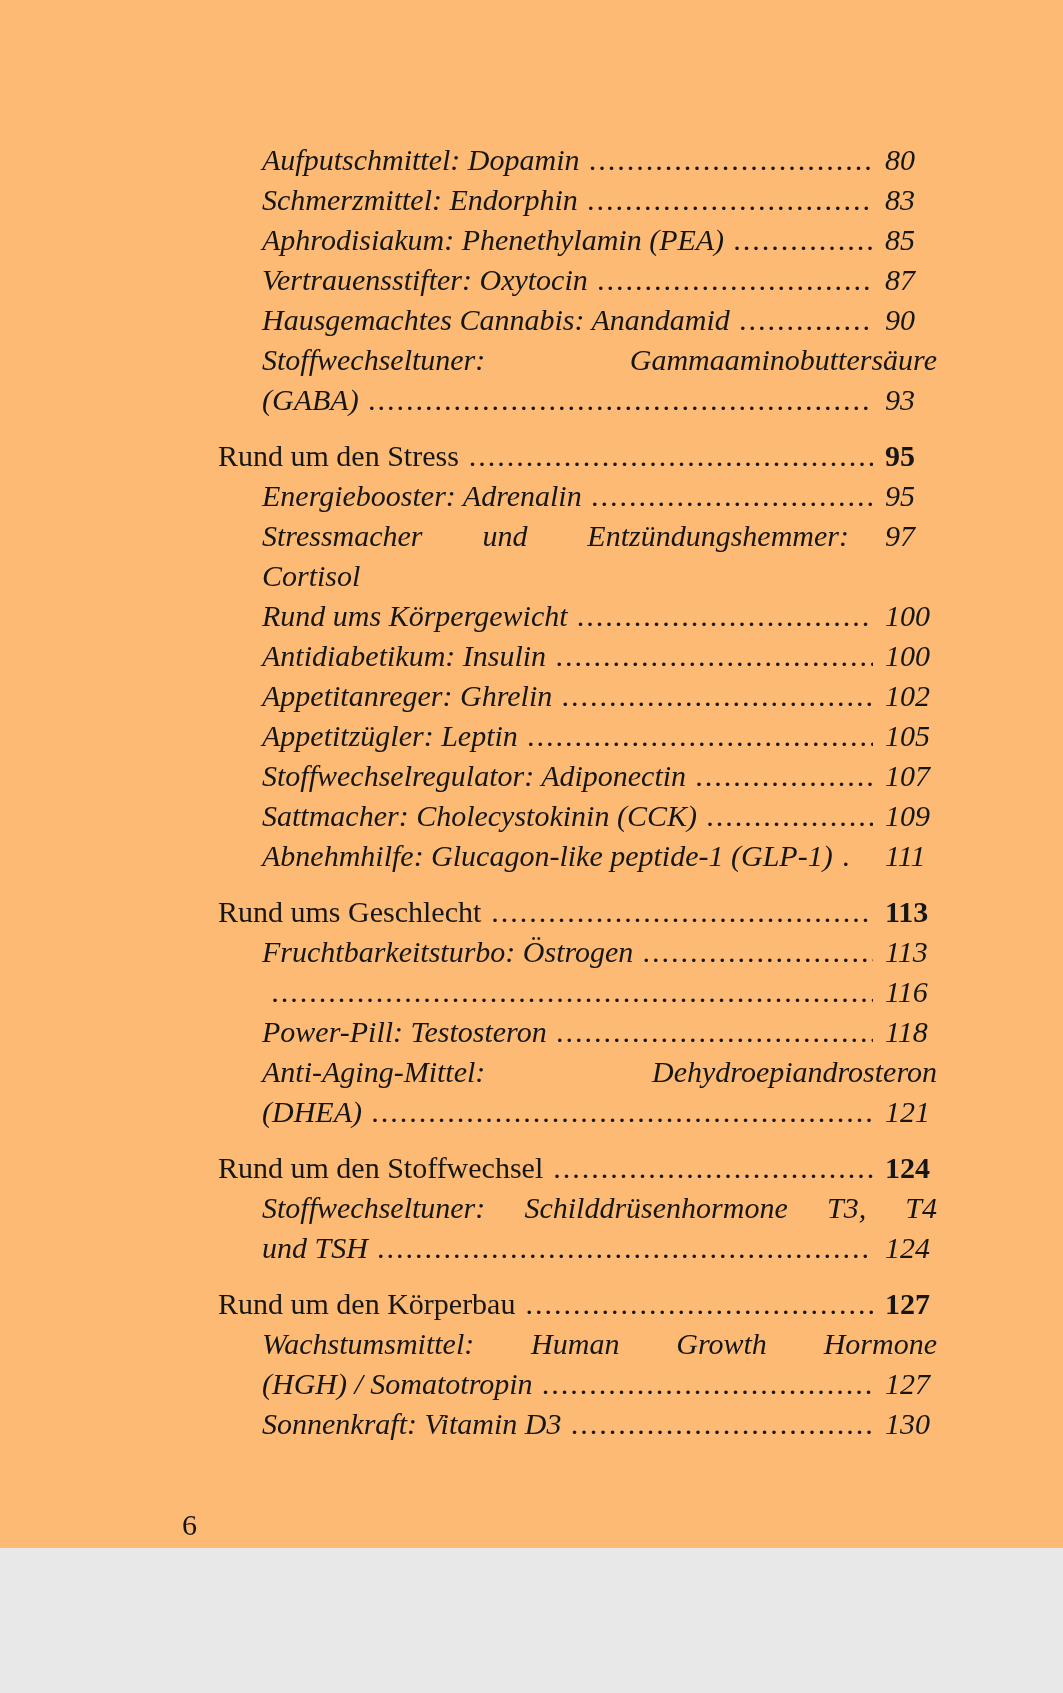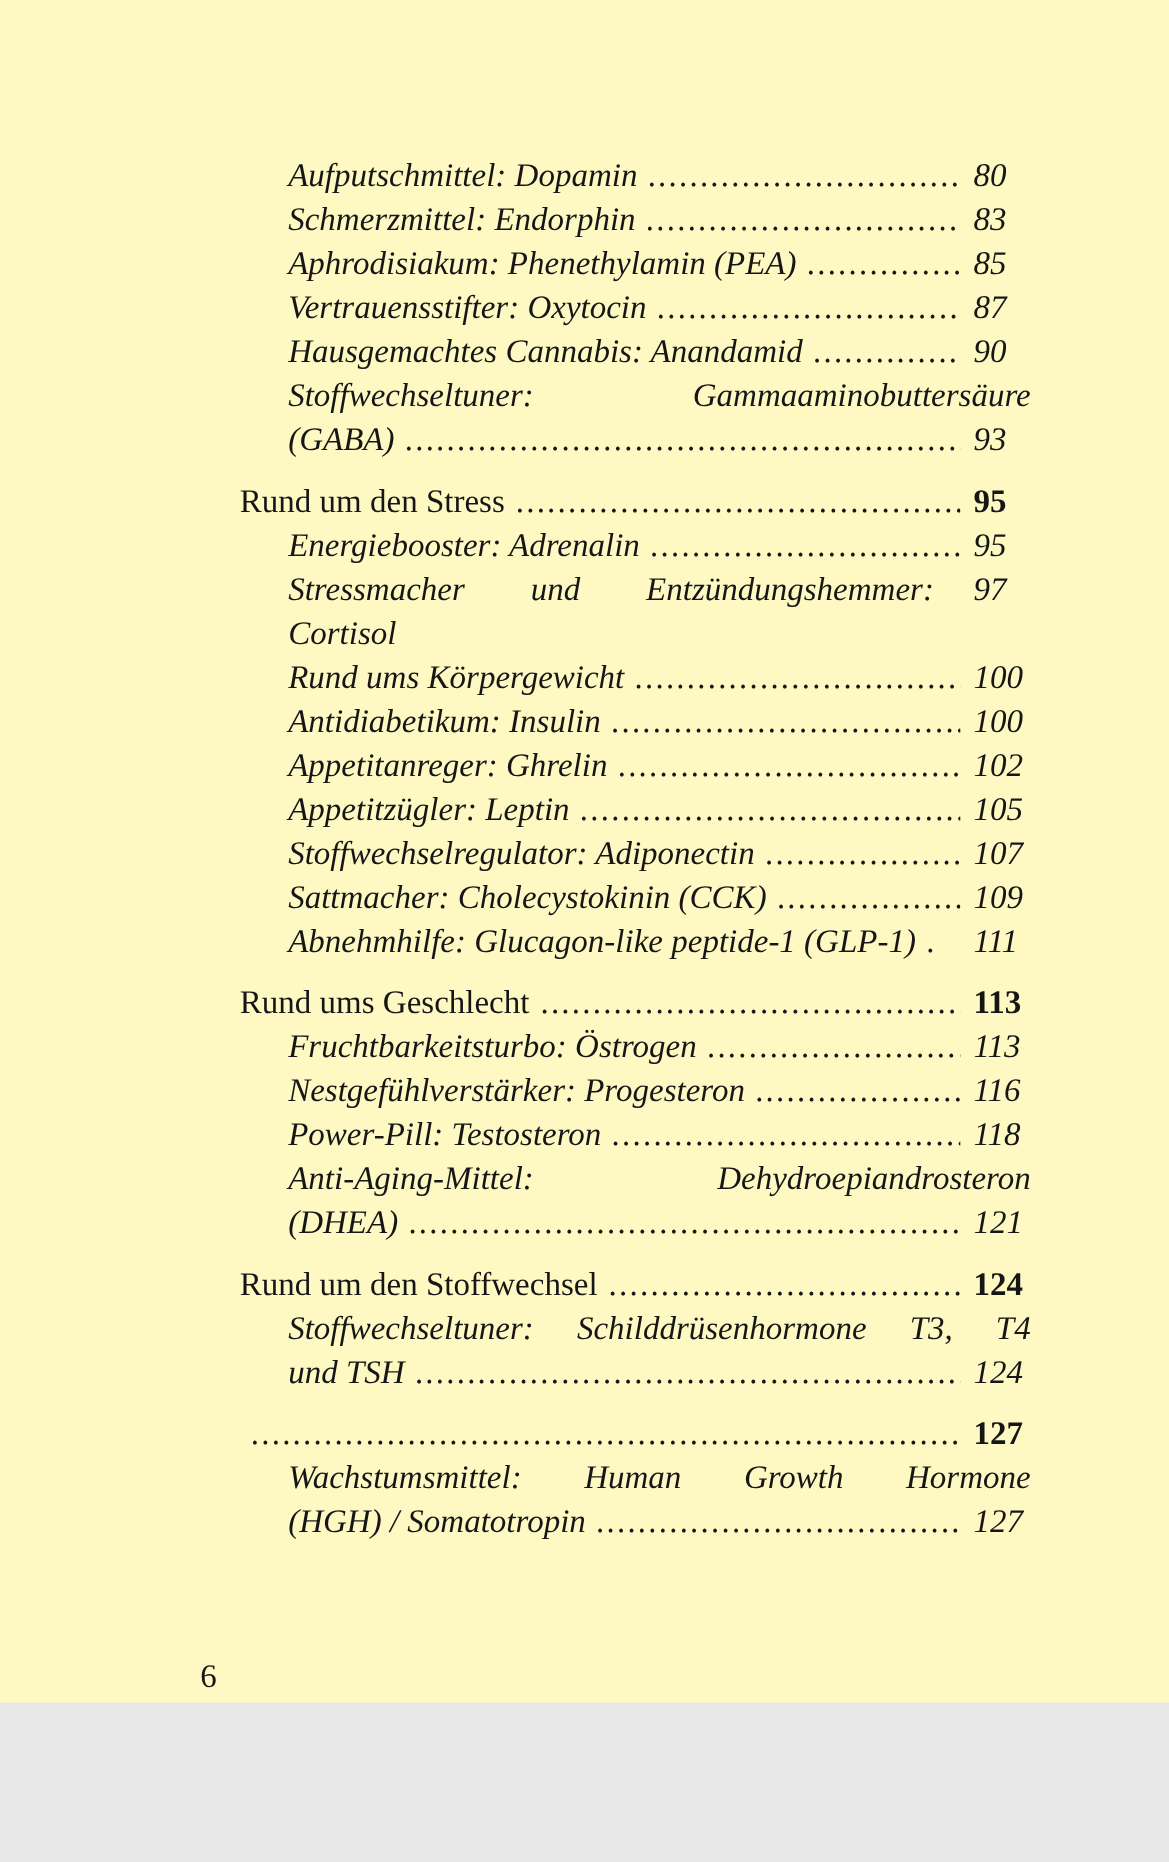--- a/index.html
+++ b/index.html
@@ -5,21 +5,21 @@
   html, body {
     margin: 0;
     padding: 0;
     background: #e8e8e8;
   }
   .page-canvas {
     position: relative;
     width: 1063px;
     height: 1548px;
     margin: 0 auto;
-    background: #fef9c3;
+    background: #fdba74;
     color: #161616;
     font-family: "Liberation Serif", serif;
     overflow: hidden;
   }
   .toc {
     position: absolute;
     left: 218px;
     top: 140px;
     width: 719px;
     font-size: 30px;
@@ -187,21 +187,20 @@
     <span class="title">Rund ums Geschlecht</span>
     <span class="leader leader-dots"></span>
     <span class="page">113</span>
   </div>
       <div class="row sub">
     <span class="title">Fruchtbarkeitsturbo: Östrogen</span>
     <span class="leader leader-dots"></span>
     <span class="page">113</span>
   </div>
       <div class="row sub">
-    <span class="title">Nestgefühlverstärker: Progesteron</span>
     <span class="leader leader-dots"></span>
     <span class="page">116</span>
   </div>
       <div class="row sub">
     <span class="title">Power-Pill: Testosteron</span>
     <span class="leader leader-dots"></span>
     <span class="page">118</span>
   </div>
       <div class="row sub justify">
     <span class="title">Anti-Aging-Mittel: Dehydroepiandrosteron</span>
@@ -220,29 +219,35 @@
       <div class="row sub justify">
     <span class="title">Stoffwechseltuner: Schilddrüsenhormone T3, T4</span>
 
   </div>
       <div class="row sub">
     <span class="title">und TSH</span>
     <span class="leader leader-dots"></span>
     <span class="page">124</span>
   </div>
       <div class="row heading gap-before">
+    <span class="title">Rund um den Körperbau</span>
     <span class="leader leader-dots"></span>
     <span class="page">127</span>
   </div>
       <div class="row sub justify">
     <span class="title">Wachstumsmittel: Human Growth Hormone</span>
 
   </div>
       <div class="row sub">
     <span class="title">(HGH) / Somatotropin</span>
     <span class="leader leader-dots"></span>
     <span class="page">127</span>
   </div>
+      <div class="row sub">
+    <span class="title">Sonnenkraft: Vitamin D3</span>
+    <span class="leader leader-dots"></span>
+    <span class="page">130</span>
+  </div>
     </div>
 
   <div class="folio">6</div>
 
 </div>
 
 </body></html>

